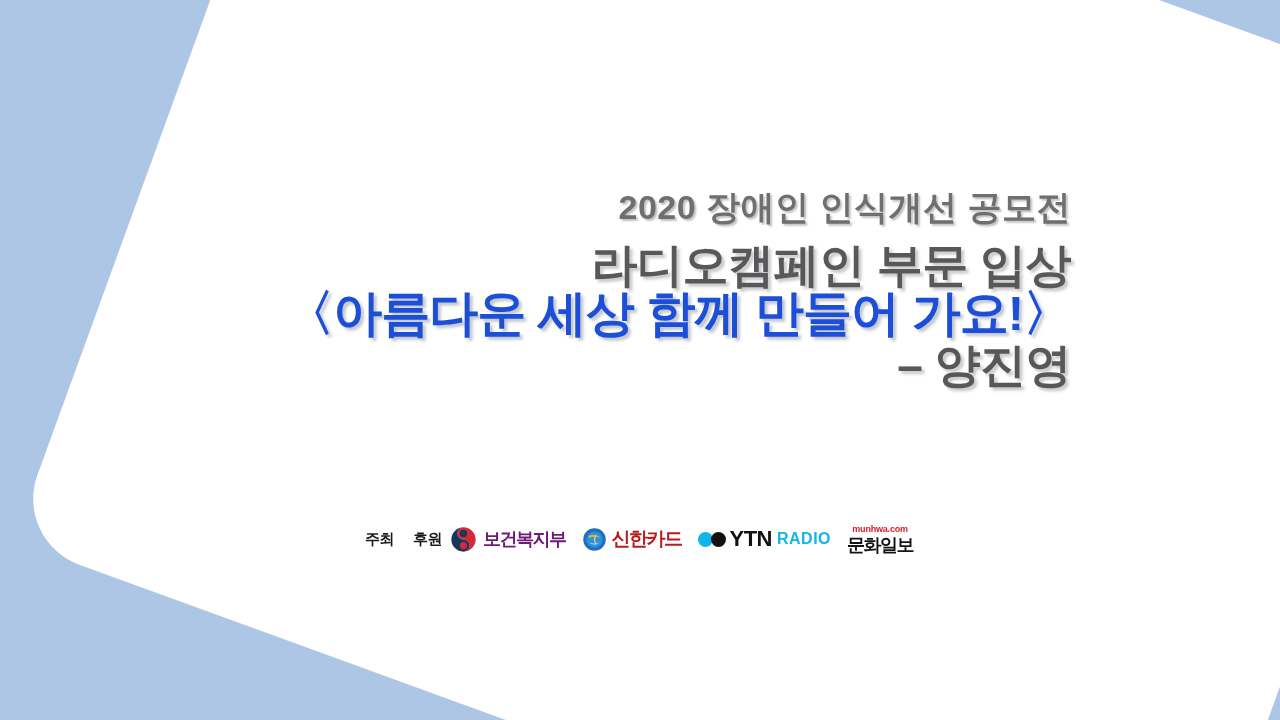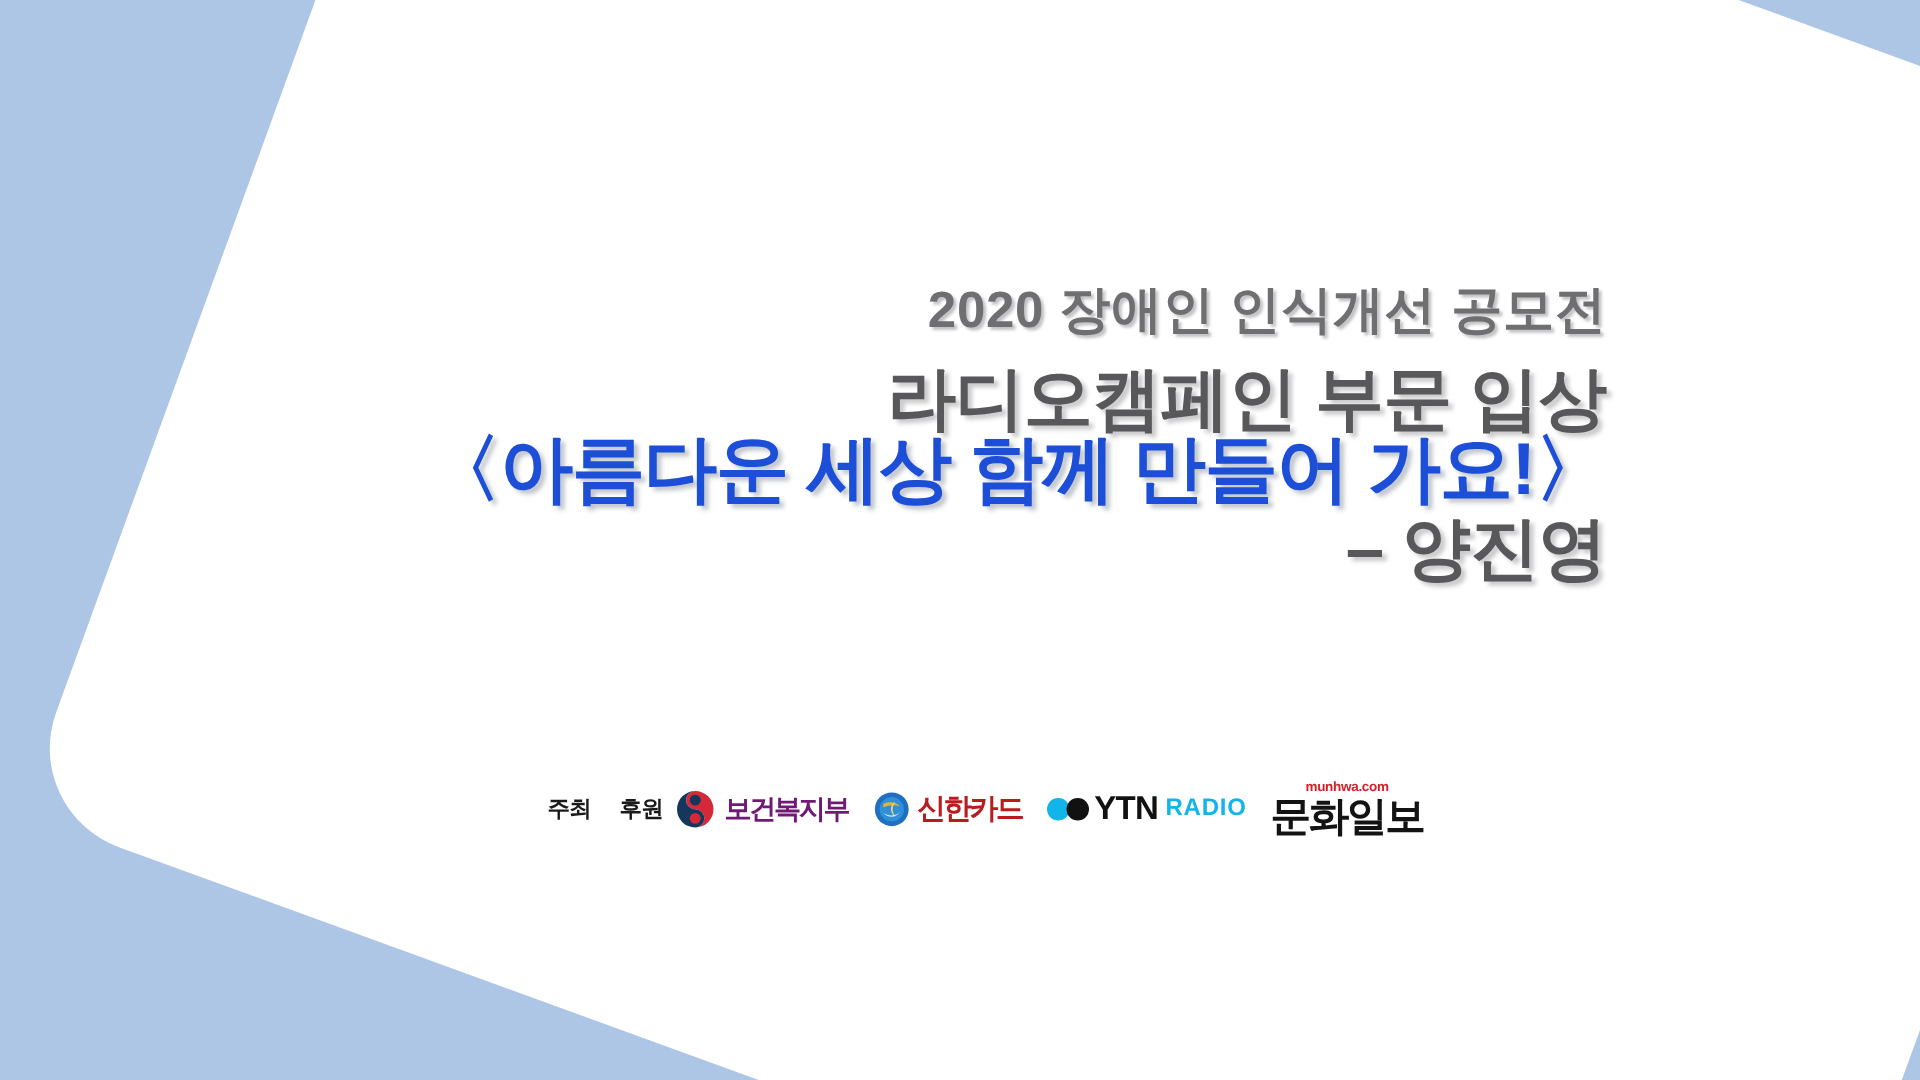--- a/index.html
+++ b/index.html
@@ -148,21 +148,21 @@
   .ytn-dots { display: flex; align-items: center; margin-right: 4px; }
   .dot { width: 15px; height: 15px; border-radius: 50%; }
   .dot.cyan { background: #12b5ea; margin-right: -2px; }
   .dot.black { background: #111111; }
   .ytn-text { color: #111111; font-size: 22px; font-weight: bold; letter-spacing: -0.5px; }
   .radio-text { color: #12b5ea; font-size: 16px; font-weight: bold; margin-left: 5px; letter-spacing: 0.5px; }
 
   
   .munhwa { display: flex; flex-direction: column; align-items: center; line-height: 1; }
   .munhwa-com { color: #d8202a; font-size: 9px; font-weight: bold; letter-spacing: -0.2px; margin-bottom: 2px; }
-  .munhwa-ko { color: #131313; font-size: 27px; font-weight: bold; letter-spacing: -1.5px; }
+  .munhwa-ko { color: #131313; font-size: 18px; font-weight: bold; letter-spacing: -1.5px; }
 </style>
 </head>
 <body>
 
 <div id="stage">
 
   <div class="card"></div>
 
   <div class="headline-block">
     <div class="line line-1">2020 장애인 인식개선 공모전</div>

